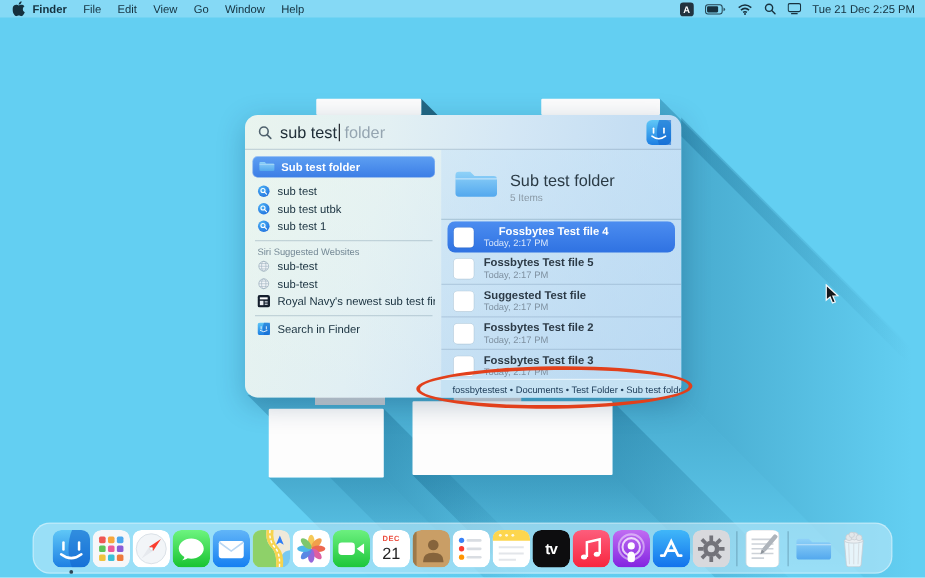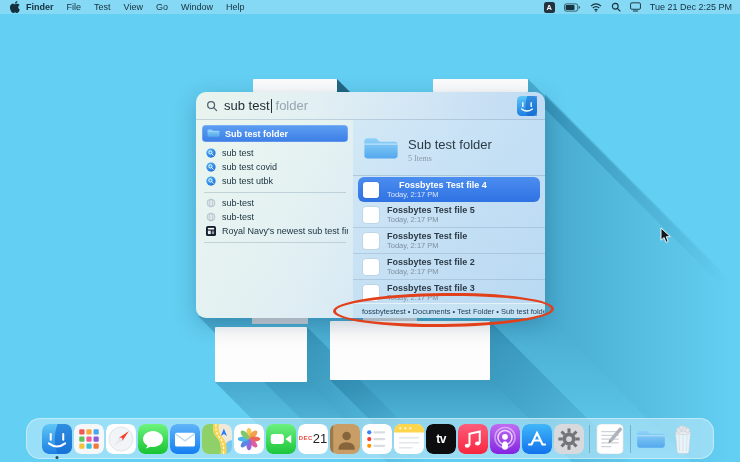--- a/index.html
+++ b/index.html
@@ -51,21 +51,21 @@
     white-space:nowrap;overflow:hidden;}
   .side-row .ic{flex:0 0 auto;display:flex;align-items:center;}
   .side-sep{height:1px;background:rgba(110,140,160,.30);margin:4px 2px 3px 2px;}
   .side-hdr{font-size:7.5px;color:#74889596;color:#74
 8895;height:10px;display:flex;align-items:center;padding:0 4px;color:#748895;}
 
   .rightpanel{flex:1;position:relative;background:linear-gradient(180deg,rgba(200,228,247,.45),rgba(182,216,242,.55));}
   .phead{height:56px;box-sizing:border-box;display:flex;align-items:center;gap:9px;padding:4px 10px 0 10px;
     border-bottom:1px solid rgba(110,145,170,.35);}
   .ptitle{font-size:13px;color:#2b3b46;}
-  .pcount{font-size:8px;color:#8a99a5;margin-top:2px;font-family:Liberation Serif, serif;}
+  .pcount{font-size:8px;color:#8a99a5;margin-top:2px;}
   .filelist{position:absolute;top:57px;left:0;right:0;bottom:15px;overflow:hidden;}
   .file-row{height:25px;display:flex;align-items:center;padding:0 8px 0 10px;}
   .file-row{border-top:1px solid rgba(120,150,180,.30);}
   .file-row:first-child,.file-row.selected,.file-row.selected + .file-row{border-top:none;}
   .file-row.selected{margin:0 5px;padding-left:5px;border-radius:6px;
     background:linear-gradient(180deg,#4c8df0,#2f72e2);}
   .doc{width:16px;height:16px;background:#fff;border-radius:3px;margin-right:8px;flex:0 0 auto;
     box-shadow:0 0 0 .5px rgba(0,0,0,.10);}
   .fname{font-size:9px;color:#2c3a46;font-weight:bold;line-height:10px;}
   .fdate{font-size:7.5px;color:#7e90a0;line-height:9px;}
@@ -81,21 +81,21 @@
   
   .dock{position:absolute;left:26px;right:26px;bottom:3px;height:41px;z-index:9;
     background:rgba(190,233,250,.60);border:1px solid rgba(255,255,255,.40);border-radius:14px;box-sizing:border-box;}
   .dockitems{display:flex;align-items:center;justify-content:center;height:100%;gap:2px;padding:0 6px;}
   .dock-item{width:30px;height:30px;position:relative;flex:0 0 auto;}
   .dock-item .clip{width:100%;height:100%;border-radius:7px;overflow:hidden;display:flex;align-items:center;justify-content:center;}
   .dock-item svg{width:100%;height:100%;display:block;}
   .dock-sep{width:1px;height:28px;background:rgba(20,50,70,.25);margin:0 3px;flex:0 0 auto;}
   .running-dot{position:absolute;left:50%;bottom:-5px;width:3px;height:3px;border-radius:50%;
     background:#2c4656;transform:translateX(-50%);}
-  .cal{width:100%;height:100%;background:#fff;border-radius:7px;display:flex;align-items:center;justify-content:center;}
+  .cal{width:100%;height:100%;background:#fff;border-radius:7px;display:flex;flex-direction:column;align-items:center;justify-content:center;}
   .cal-m{font-size:6px;font-weight:bold;color:#ec4b3c;letter-spacing:.5px;line-height:7px;}
   .cal-d{font-size:13px;color:#222;line-height:13px;}
   .tvbox{width:100%;height:100%;background:#0d0d0f;border-radius:7px;display:flex;align-items:center;justify-content:center;
     color:#fff;font-size:12px;font-weight:bold;letter-spacing:-.5px;}
 
   .cursor{position:absolute;left:660px;top:227px;z-index:10;pointer-events:none;}
 </style>
 </head>
 <body>
 
@@ -119,21 +119,21 @@
 
   <div class="menubar">
     <span class="apple">
         <svg width="10" height="12" viewBox="0 0 14 17">
           <path d="M11.6 9c0-2.2 1.8-3.2 1.9-3.3-1-1.5-2.6-1.7-3.2-1.7-1.4-.1-2.7.8-3.3.8-.7 0-1.8-.8-2.9-.8C2.6 4 1.2 4.9.5 6.2c-1.5 2.6-.4 6.5 1.1 8.6.7 1 1.6 2.2 2.7 2.1 1.1 0 1.5-.7 2.8-.7s1.7.7 2.9.7c1.2 0 1.9-1.1 2.6-2.1.8-1.2 1.2-2.4 1.2-2.4s-2.2-.9-2.2-3.4zM9.4 2.6c.6-.7 1-1.7.9-2.6-.9 0-1.9.6-2.5 1.3-.6.6-1 1.6-.9 2.6 1 0 2-.5 2.5-1.3z" fill="#14303e"></path>
         </svg>
       </span>
     <div class="menus">
         <span class="menu-item bold">Finder</span>
         <span class="menu-item">File</span>
-        <span class="menu-item">Test</span>
+        <span class="menu-item">Edit</span>
         <span class="menu-item">View</span>
         <span class="menu-item">Go</span>
         <span class="menu-item">Window</span>
         <span class="menu-item">Help</span>
       </div>
     <div class="status">
       <span class="inpbadge">A</span>
       <span class="sicon">
           <svg width="17" height="9" viewBox="0 0 23 11">
             <rect x="0.6" y="0.6" width="18" height="9.8" rx="2.6" fill="none" stroke="#17323f" stroke-width="1.1" opacity="0.9"></rect>
@@ -231,41 +231,42 @@
                     <radialGradient id="gbc" cx="0.35" cy="0.3" r="0.95">
                       <stop offset="0" stop-color="#4fb6f6"></stop>
                       <stop offset="1" stop-color="#1660d8"></stop>
                     </radialGradient>
                   </defs>
                   <circle cx="8" cy="8" r="7.4" fill="url(#gbc)"></circle>
                   <circle cx="7" cy="7" r="2.6" fill="none" stroke="#fff" stroke-width="1.4"></circle>
                   <line x1="9.1" y1="9.1" x2="11.6" y2="11.6" stroke="#fff" stroke-width="1.4" stroke-linecap="round"></line>
                 </svg>
               </span>
-              <span>sub test covid</span>
+              <span>sub test utbk</span>
             </div>
             <div class="side-row">
               <span class="ic">
                 <svg width="10" height="10" viewBox="0 0 16 16">
                   <defs>
                     <radialGradient id="gbc" cx="0.35" cy="0.3" r="0.95">
                       <stop offset="0" stop-color="#4fb6f6"></stop>
                       <stop offset="1" stop-color="#1660d8"></stop>
                     </radialGradient>
                   </defs>
                   <circle cx="8" cy="8" r="7.4" fill="url(#gbc)"></circle>
                   <circle cx="7" cy="7" r="2.6" fill="none" stroke="#fff" stroke-width="1.4"></circle>
                   <line x1="9.1" y1="9.1" x2="11.6" y2="11.6" stroke="#fff" stroke-width="1.4" stroke-linecap="round"></line>
                 </svg>
               </span>
-              <span>sub test utbk</span>
+              <span>sub test 1</span>
             </div>
           </div>
         <div id="sections">
             <div class="side-sep"></div>
+            <div class="side-hdr">Siri Suggested Websites</div>
             <div class="side-row">
               <span class="ic">
                 <svg width="10" height="10" viewBox="0 0 16 16">
                   <circle cx="8" cy="8" r="6.3" fill="#f2f6f9" stroke="#9fb2bf" stroke-width="1"></circle>
                   <ellipse cx="8" cy="8" rx="2.8" ry="6.3" fill="none" stroke="#9fb2bf" stroke-width="0.8"></ellipse>
                   <line x1="1.7" y1="8" x2="14.3" y2="8" stroke="#9fb2bf" stroke-width="0.8"></line>
                   <line x1="2.6" y1="4.6" x2="13.4" y2="4.6" stroke="#9fb2bf" stroke-width="0.8"></line>
                   <line x1="2.6" y1="11.4" x2="13.4" y2="11.4" stroke="#9fb2bf" stroke-width="0.8"></line>
                 </svg>
               </span>
@@ -290,20 +291,38 @@
                   <rect x="3" y="3" width="10" height="2.6" fill="#fff"></rect>
                   <rect x="3" y="7.4" width="4.6" height="5.6" fill="#e8edf2"></rect>
                   <rect x="9.2" y="7.6" width="3.8" height="1.1" fill="#cfd8e0"></rect>
                   <rect x="9.2" y="9.6" width="3.8" height="1.1" fill="#cfd8e0"></rect>
                   <rect x="9.2" y="11.6" width="3.8" height="1.1" fill="#cfd8e0"></rect>
                 </svg>
               </span>
               <span>Royal Navy's newest sub test fires tor...</span>
             </div>
             <div class="side-sep"></div>
+            <div class="side-row">
+              <span class="ic">
+                <svg width="10" height="10" viewBox="0 0 24 24">
+                  <defs>
+                    <linearGradient id="gfndr" x1="0" y1="0" x2="0" y2="1">
+                      <stop offset="0" stop-color="#5fc7f7"></stop>
+                      <stop offset="1" stop-color="#1d7fe3"></stop>
+                    </linearGradient>
+                  </defs>
+                  <rect width="24" height="24" rx="5.5" fill="url(#gfndr)"></rect>
+                  <path d="M12.5 0 C9.5 7 9.5 17 12.5 24 L24 24 L24 0 Z" fill="#1368cf" opacity="0.6"></path>
+                  <line x1="7" y1="8" x2="7" y2="12.5" stroke="#fff" stroke-width="1.6" stroke-linecap="round"></line>
+                  <line x1="17" y1="8" x2="17" y2="12.5" stroke="#fff" stroke-width="1.6" stroke-linecap="round"></line>
+                  <path d="M5.5 15.5 Q12 20.5 18.5 15.5" stroke="#fff" stroke-width="1.6" fill="none" stroke-linecap="round"></path>
+                </svg>
+              </span>
+              <span>Search in Finder</span>
+            </div>
           </div>
       </div>
       <div class="rightpanel">
         <div class="phead">
           <span class="ic bigfolder"><svg width="36" height="28" viewBox="0 0 26 20">
                 <defs>
                   <linearGradient id="gfold" x1="0" y1="0" x2="0" y2="1">
                     <stop offset="0" stop-color="#90d2f8"></stop>
                     <stop offset="1" stop-color="#53a8ee"></stop>
                   </linearGradient>
@@ -327,21 +346,21 @@
             <div class="file-row">
               <span class="doc"></span>
               <span>
                 <span class="fname" style="display:block">Fossbytes Test file 5</span>
                 <span class="fdate" style="display:block">Today, 2:17 PM</span>
               </span>
             </div>
             <div class="file-row">
               <span class="doc"></span>
               <span>
-                <span class="fname" style="display:block">Fossbytes Test file</span>
+                <span class="fname" style="display:block">Suggested Test file</span>
                 <span class="fdate" style="display:block">Today, 2:17 PM</span>
               </span>
             </div>
             <div class="file-row">
               <span class="doc"></span>
               <span>
                 <span class="fname" style="display:block">Fossbytes Test file 2</span>
                 <span class="fdate" style="display:block">Today, 2:17 PM</span>
               </span>
             </div>

